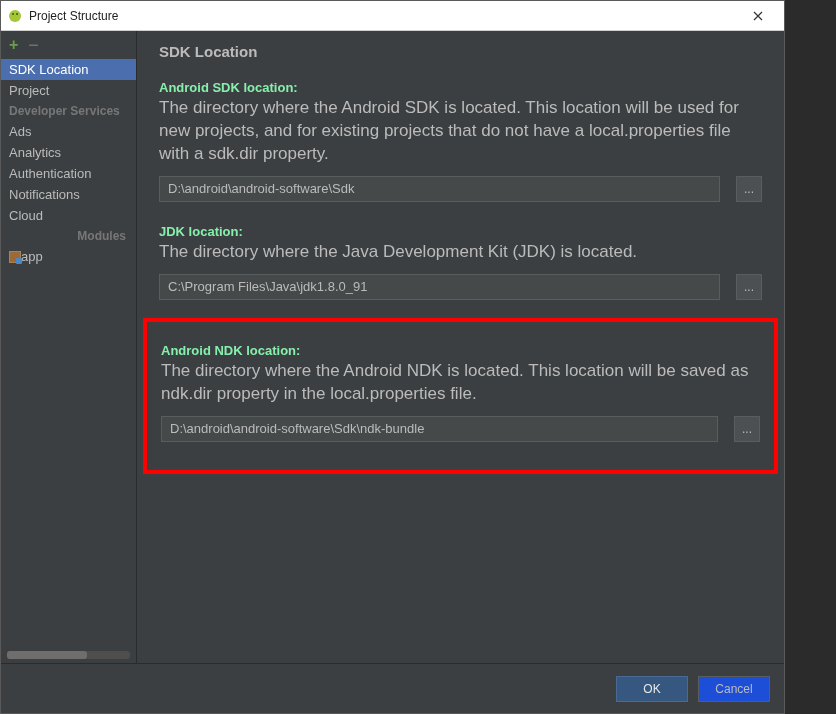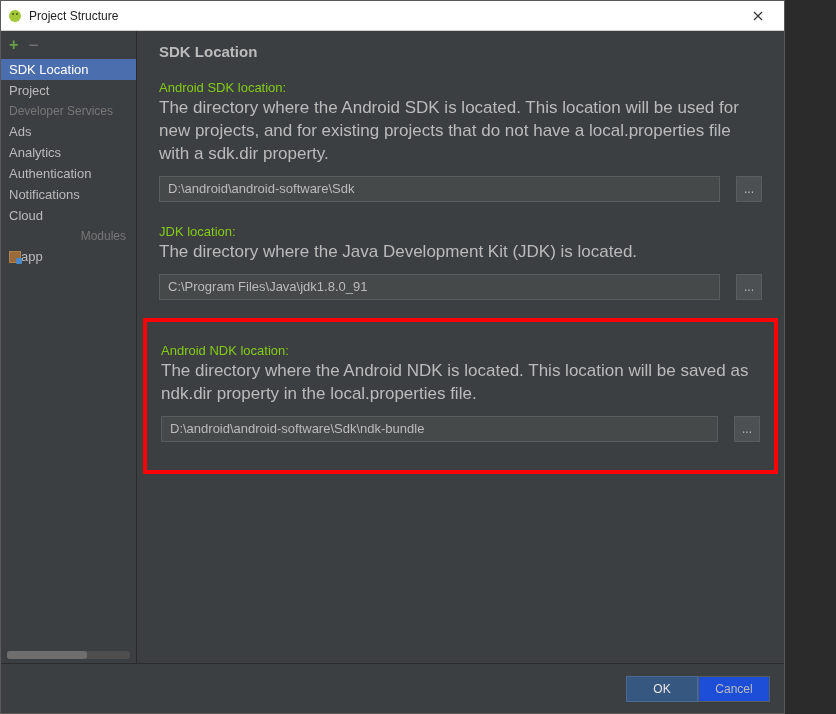--- a/index.html
+++ b/index.html
@@ -12,38 +12,38 @@
   .titlebar .close svg { width: 10px; height: 10px; }
   .body { flex: 1; background: #3c3f41; display: flex; flex-direction: column; color: #bbbbbb; }
   .main { flex: 1; display: flex; overflow: hidden; }
   .sidebar { width: 136px; background: #3c3f41; border-right: 1px solid #2b2b2b; display: flex; flex-direction: column; }
   .side-tools { height: 28px; display: flex; align-items: center; padding: 0 8px; gap: 10px; }
   .side-tools .plus { color: #6a9f4a; font-size: 16px; font-weight: bold; cursor: pointer; line-height:1;}
   .side-tools .minus { color: #777; font-size: 18px; cursor: pointer; line-height:1;}
   .side-list { flex: 1; overflow: hidden; font-size: 13px; }
   .side-item { padding: 3px 8px; color: #bbbbbb; white-space: nowrap; overflow:hidden; cursor: pointer; }
   .side-item.selected { background: #4b6eaf; color: #ffffff; }
-  .side-header { padding: 3px 8px; color: #777777; font-weight: normal; font-size: 12px; white-space: nowrap; overflow:hidden;}
+  .side-header { padding: 3px 8px; color: #777777; font-weight: bold; font-size: 12px; white-space: nowrap; overflow:hidden;}
   .side-header.right { text-align: right; padding-right: 10px; }
   .side-module { padding: 3px 8px; color: #bbbbbb; display: flex; align-items: center; cursor:pointer;}
   .side-module .modicon { width:12px; height:12px; background:#9a6a3a; border:1px solid #b0824a; position:relative;}
   .side-module .modicon::after{content:""; position:absolute; right:-2px; bottom:-2px; width:6px; height:6px; background:#4a88c7; border-radius:1px;}
   .side-scroll { height: 8px; margin: 612px 6px 6px 6px; background:#4e4e4e; border-radius:3px; position:relative;}
   .side-scroll .thumb{ position:absolute; left:0; top:0; height:8px; width:80px; background:#6e6e6e; border-radius:3px;}
   .sidebar-inner{flex:1; position:relative;}
   .content { flex: 1; padding: 10px 22px 10px 22px; position: relative; overflow:hidden;}
   .header { font-size: 15px; font-weight: bold; color: #bbbbbb; margin-bottom: 20px; margin-top:2px;}
-  .section-label { font-size: 13px; font-weight: normal; color: #84cc16; margin-bottom: 2px; }
+  .section-label { font-size: 13px; font-weight: bold; color: #86efac; margin-bottom: 2px; }
   .section-desc { font-size: 17px; color: #bbbbbb; line-height: 1.35; margin-bottom: 10px; }
   .field-row { display: flex; align-items: flex-end; gap: 16px; margin-bottom: 22px; }
   .field-input { flex: 1; background: #45494a; border: 1px solid #5a5d5e; color: #bbbbbb; font-size: 13px; padding: 4px 8px; height:26px;}
   .field-btn { width: 26px; height:26px; background: #4c5052; border: 1px solid #5a5d5e; color: #bbbbbb; display:flex; align-items:center; justify-content:center; font-size:12px; cursor:pointer;}
   .highlight-box { border: 4px solid #ff0000; padding: 21px 14px 20px 14px; margin-top: -4px; margin-left:-16px; margin-right:-16px;}
   .highlight-box .field-row{ margin-bottom: 8px;}
-  .footer { height: 50px; background: #3c3f41; border-top: 1px solid #2b2b2b; display: flex; align-items: center; justify-content: flex-end; padding: 0 14px; }
+  .footer { height: 50px; background: #3c3f41; border-top: 1px solid #2b2b2b; display: flex; align-items: center; justify-content: flex-end; padding: 0 14px; gap: 10px; }
   .btn { min-width: 72px; height: 26px; border: 1px solid #5a5d5e; background: #1d4ed8; color: #bbbbbb; font-size: 12px; cursor: pointer; }
   .btn.primary { background: #365880; border-color: #4a6a94; color: #e8e8e8; }
   input{outline:none;}
 </style>
 </head>
 <body>
 
 <div class="window">
   <div class="titlebar">
     <span class="icon">

